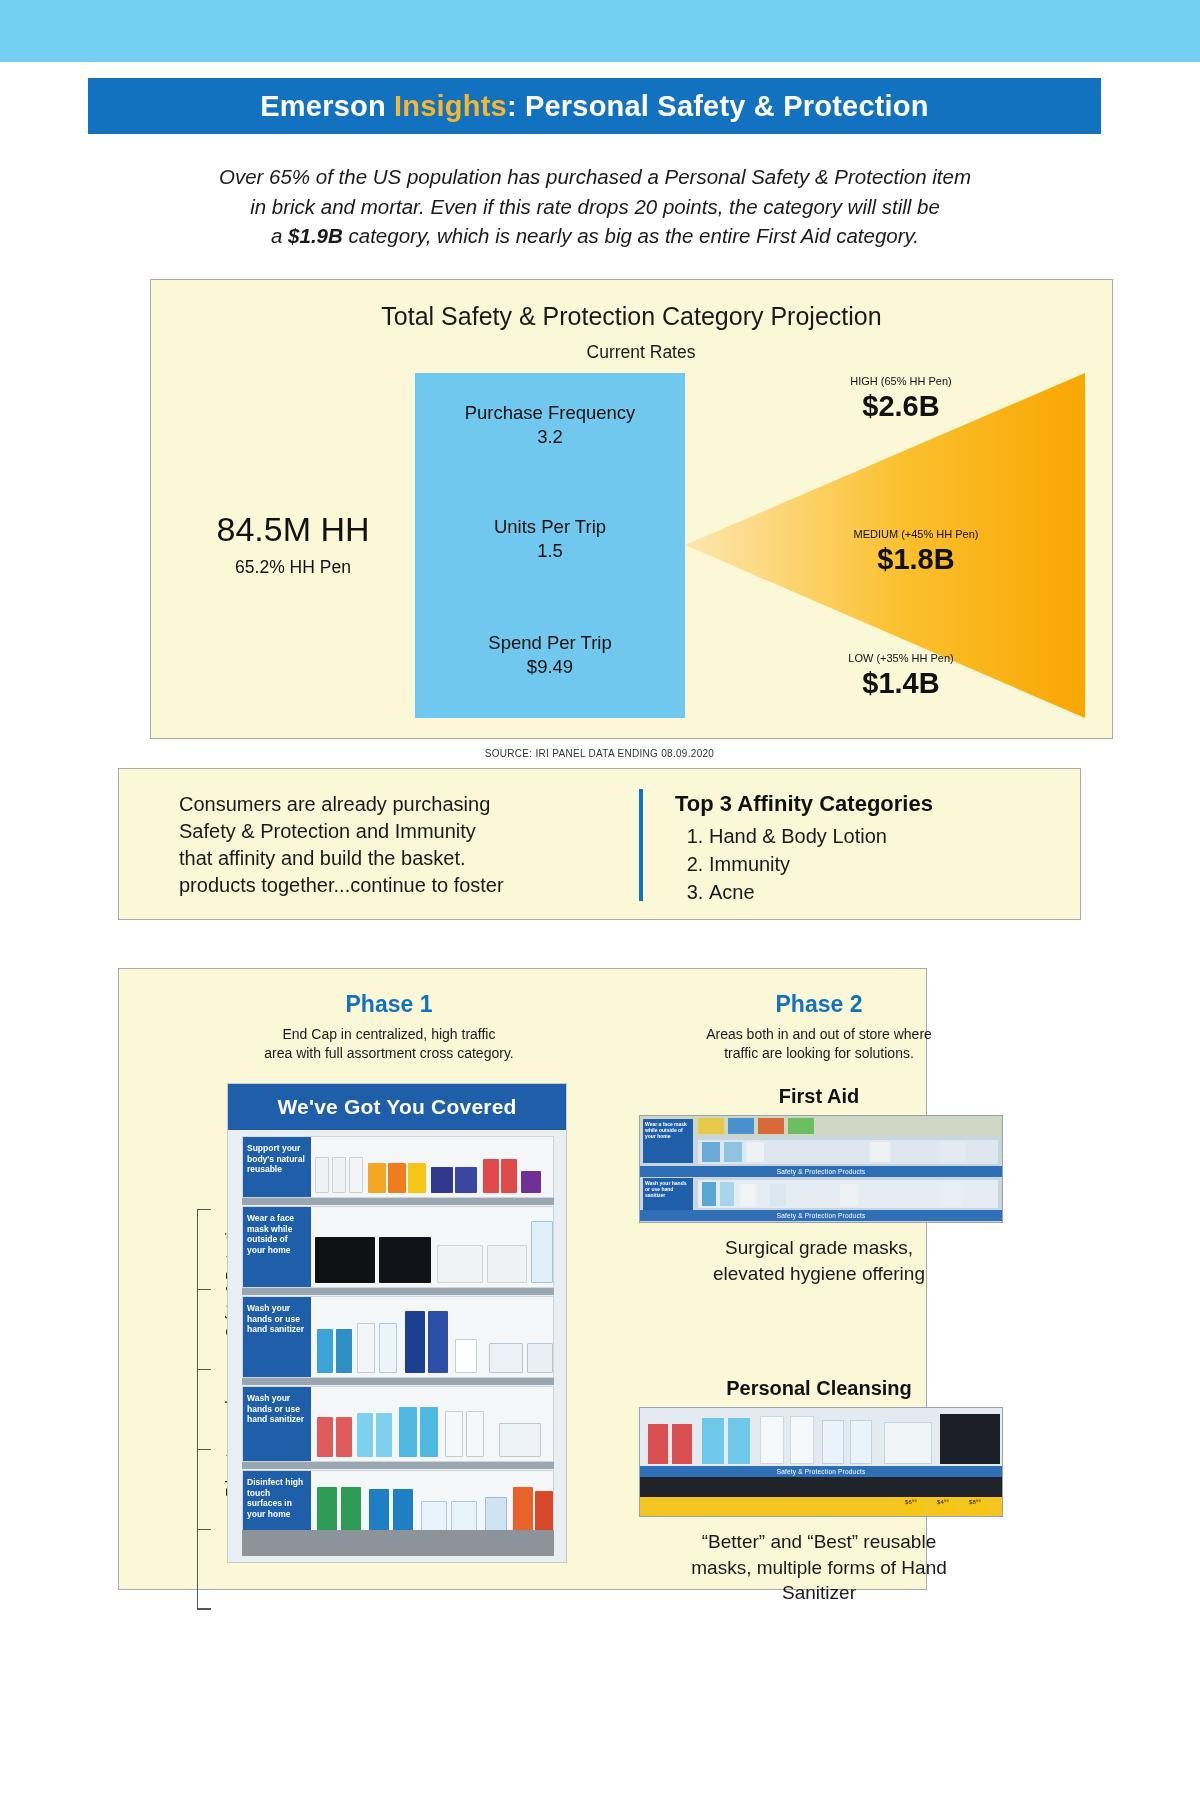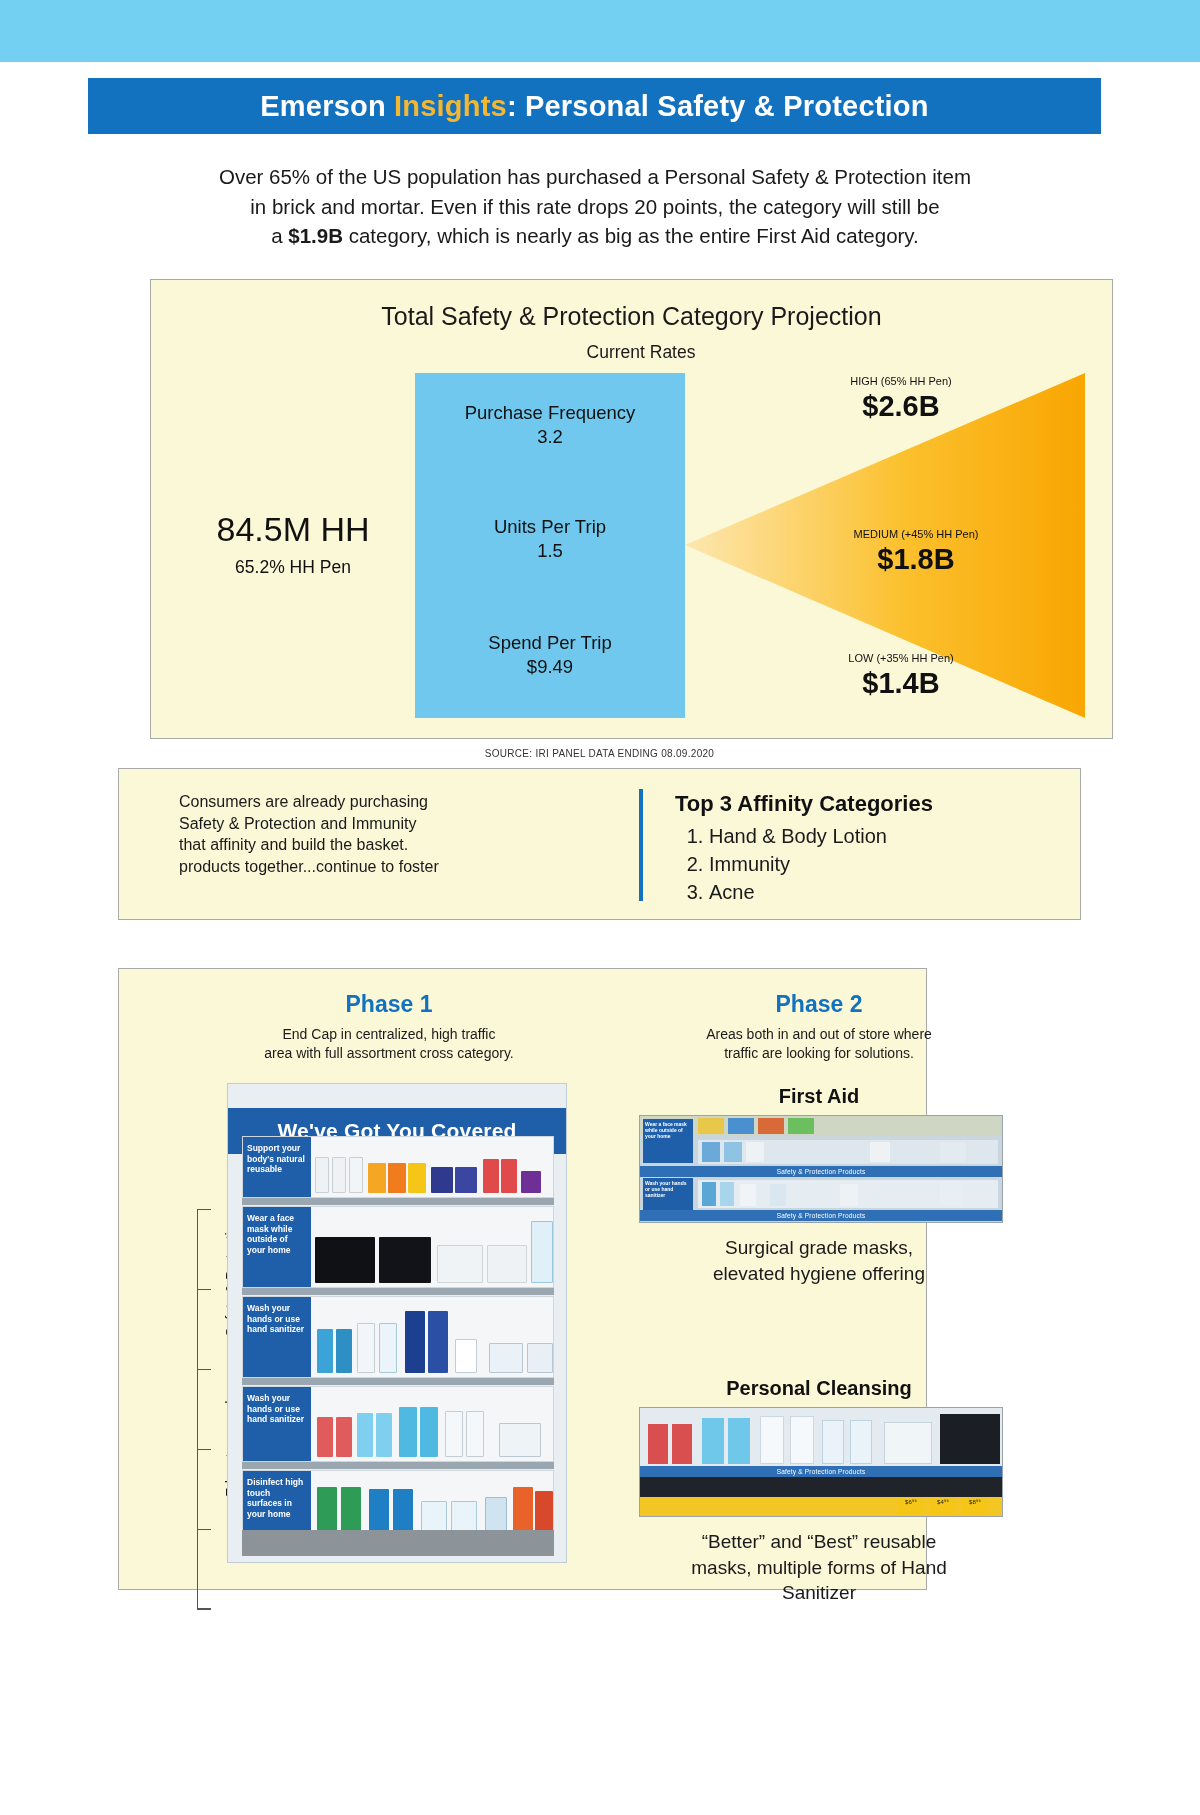--- a/index.html
+++ b/index.html
@@ -29,21 +29,21 @@
   .title-text {
     font-size:29px; font-weight:bold; color:#ffffff; letter-spacing:0.2px;
     white-space:nowrap;
   }
   .title-text .accent { color:#f5b731; }
   .title-text .sep { color:#ffffff; }
 
   
   .intro {
     position:absolute; left:110px; top:100px; width:970px;
-    text-align:center; font-size:20.5px; line-height:1.45; color:#1a1a1a;
+    text-align:center; font-size:20.5px; line-height:1.45; color:#1a1a1a;font-style:italic;
   }
   .intro b { font-weight:bold; }
 
   
   .panel {
     position:absolute;
     background:#fbf8d8;
     border:1px solid #a9a9a9;
   }
   #panel-projection { left:118px; top:217px; width:963px; height:460px;margin-left:32px; }
@@ -86,21 +86,21 @@
 
   .source-note {
     position:absolute; left:118px; top:686px; width:963px;
     text-align:center; font-size:10px; color:#333; letter-spacing:0.3px;
   }
 
   
   #panel-affinity { left:118px; top:706px; width:963px; height:152px; }
   .affinity-left {
     position:absolute; left:60px; top:22px; width:420px;
-    font-size:16px; line-height:1.35; color:#1a1a1a;
+    font-size:20px; line-height:1.35; color:#1a1a1a;
   }
   .affinity-divider {
     position:absolute; left:520px; top:20px; width:4px; height:112px;
     background:#1272bf;
   }
   .affinity-right { position:absolute; left:556px; top:22px; width:380px; }
   .affinity-heading { font-size:22px; font-weight:bold; color:#111; }
   .affinity-list { margin:6px 0 0 0; padding-left:34px; font-size:20px; line-height:1.35; }
   .affinity-list li { margin-bottom:1px; }
 
@@ -133,21 +133,21 @@
   }
 
   
   .endcap {
     position:absolute; left:108px; top:114px; width:340px; height:480px;
     background:#e9eef2; border:1px solid #c2ccd4;
   }
   .endcap-header {
     position:absolute; left:0; top:0; width:100%; height:46px;
     background:#1f5fa9; color:#fff; display:flex; align-items:center; justify-content:center;
-    font-size:21px; font-weight:bold; letter-spacing:0.2px;margin-top:24px;
+    font-size:21px; font-weight:bold; letter-spacing:0.2px;
   }
   .shelf {
     position:absolute; left:14px; width:312px; background:#f4f6f8;
     border:1px solid #cfd7dd;
   }
   .shelf-tag {
     position:absolute; left:0; top:0; width:68px; height:100%;
     background:#1f5fa9; color:#fff; font-size:8.5px; line-height:1.25;
     padding:6px 4px; font-weight:bold;
   }

